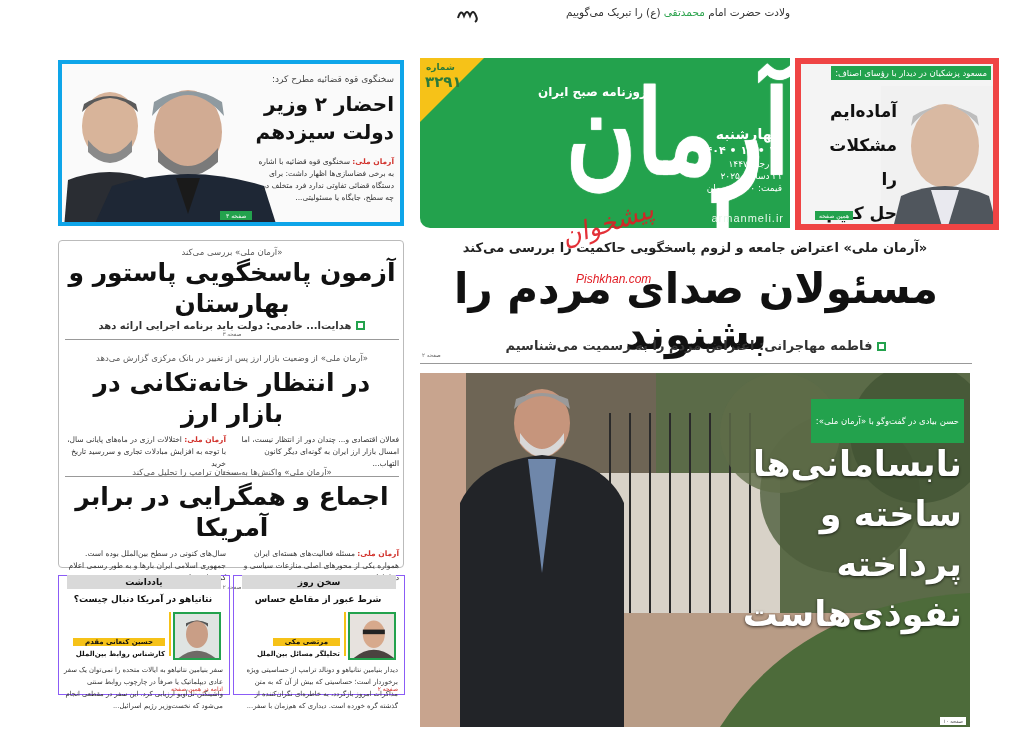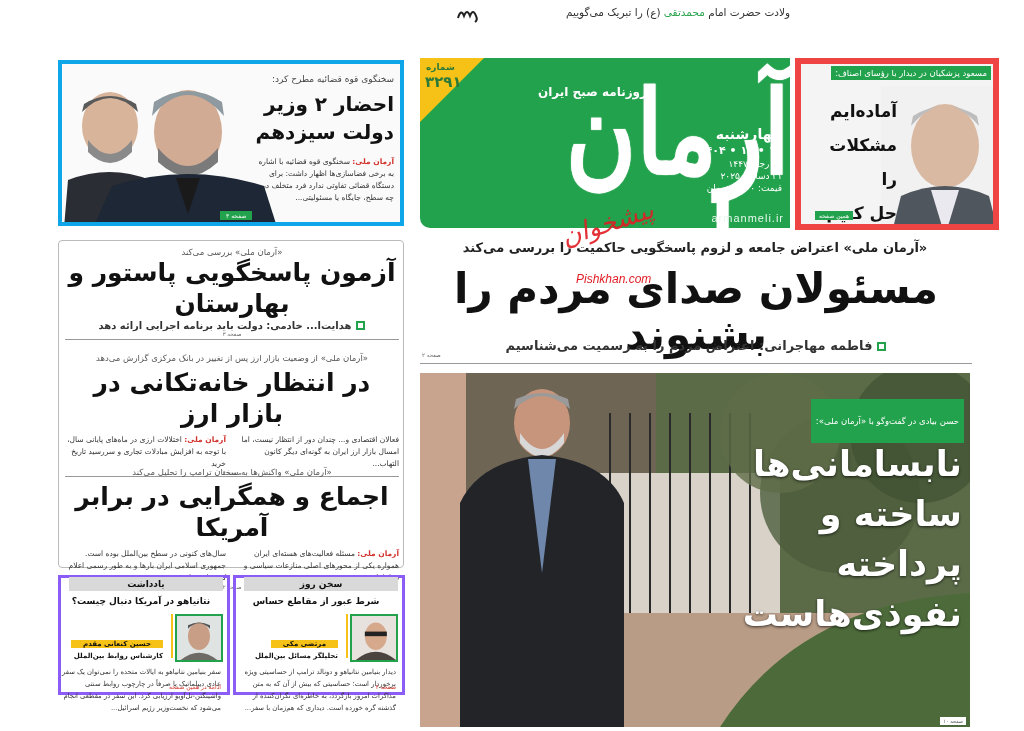--- a/index.html
+++ b/index.html
@@ -57,21 +57,21 @@
     .col { left: 58px; top: 240px; width: 346px; height: 328px; border: 1px solid #bbb; border-radius: 4px; }
     .story { position: absolute; left: 6px; width: 334px; text-align: center; }
     .story .kick { font-size: 8.5px; color: #555; }
     .story .head { font-size: 25px; font-weight: bold; letter-spacing: -0.5px; line-height: 1.25; }
     .story .sub { font-size: 10px; font-weight: bold; color: #333; }
     .story .two { display: flex; justify-content: space-between; gap: 12px; font-size: 7.5px; color: #333; line-height: 12px; text-align: right; margin-top: 4px; }
     .story .two div { flex: 1; }
     .story .two .lead { color: #d1312b; font-weight: bold; }
 
     
-    .op { top: 575px; width: 172px; height: 120px; border: 3px solid #8b5cf6; }
+    .op { top: 575px; width: 172px; height: 120px; border: 1px solid #8b5cf6; }
     .op .tab { position: absolute; left: 8px; top: -1px; width: 154px; height: 14px; background: #d9d9d9; font-size: 9px; font-weight: bold; text-align: center; line-height: 14px; }
     .op .title { position: absolute; right: 6px; top: 18px; width: 160px; font-size: 9px; font-weight: bold; text-align: center; }
     .op .pic { position: absolute; left: 114px; top: 36px; width: 48px; height: 48px; border: 2px solid #23a24d; background: linear-gradient(#cfd4d6, #9aa3a8); overflow: hidden; }
     .op .bar { position: absolute; left: 110px; top: 36px; width: 2px; height: 44px; background: #f6c218; }
     .op .name { position: absolute; right: 64px; top: 62px; background: #f6c218; font-size: 7px; font-weight: bold; padding: 0 12px; }
     .op .role { position: absolute; right: 64px; top: 74px; font-size: 7px; font-weight: bold; }
     .op .text { position: absolute; right: 6px; top: 88px; width: 160px; font-size: 6.8px; line-height: 12px; color: #333; text-align: right; }
     .op .more { position: absolute; right: 6px; bottom: 2px; font-size: 6px; color: #d1312b; }
 
     

